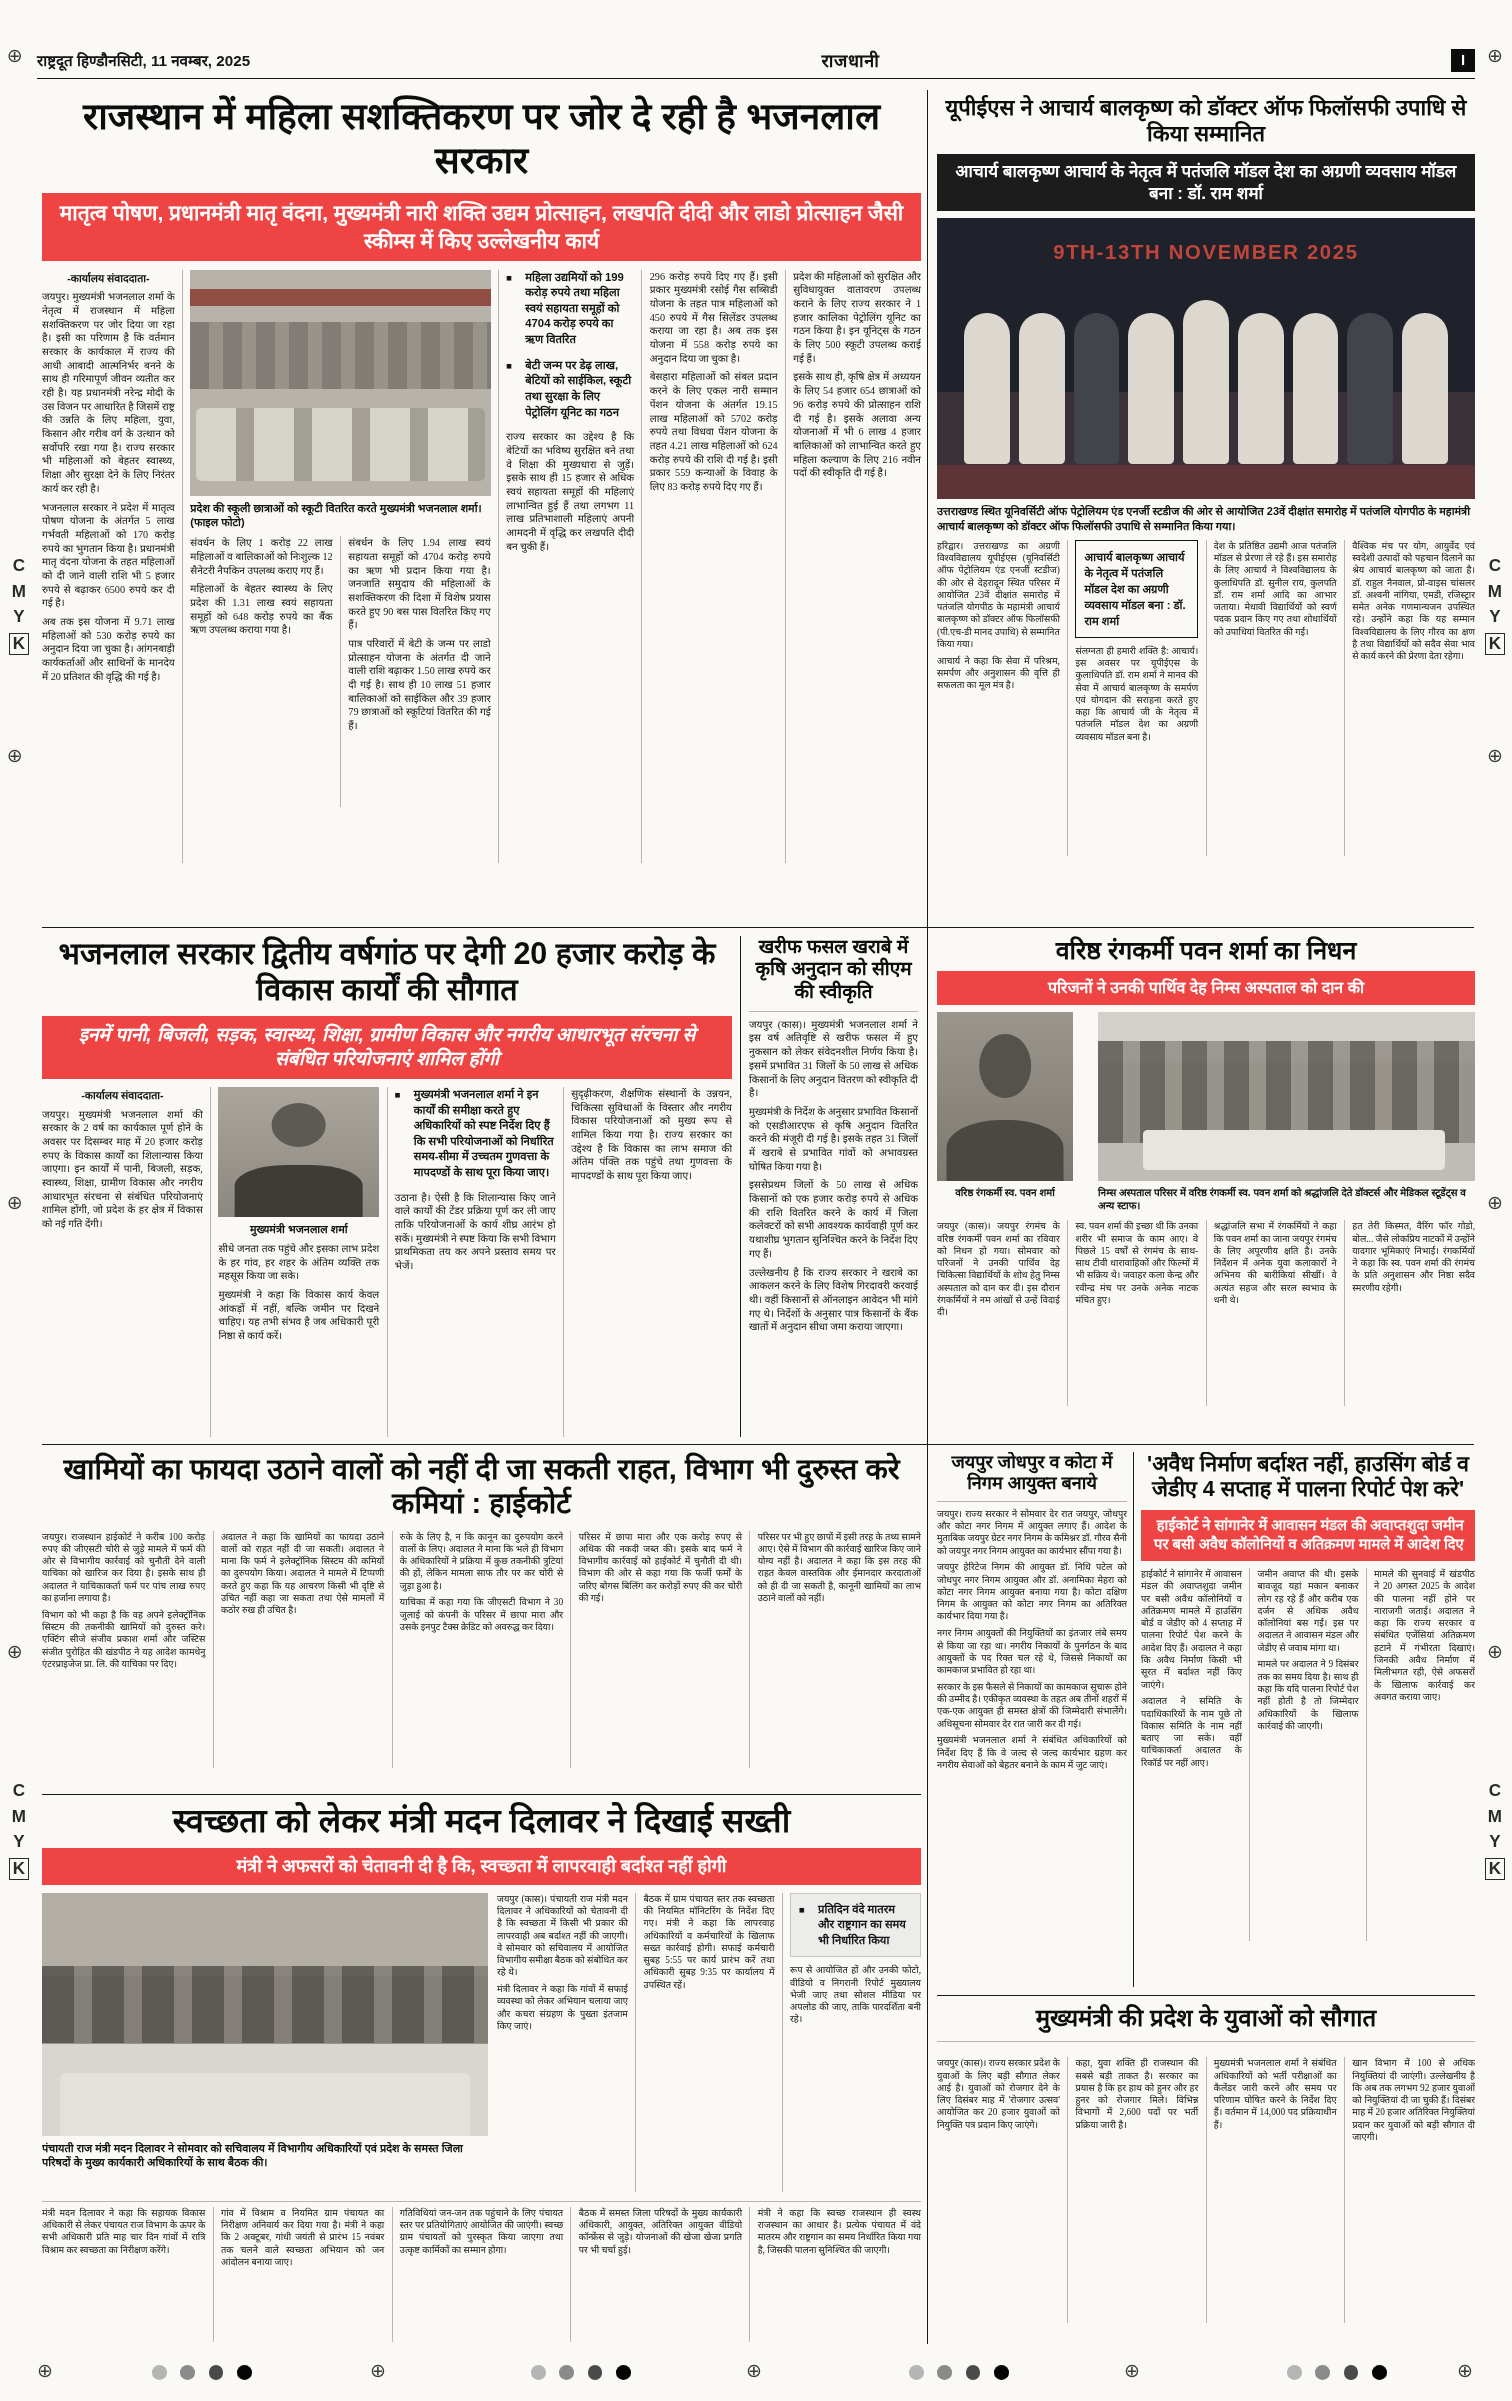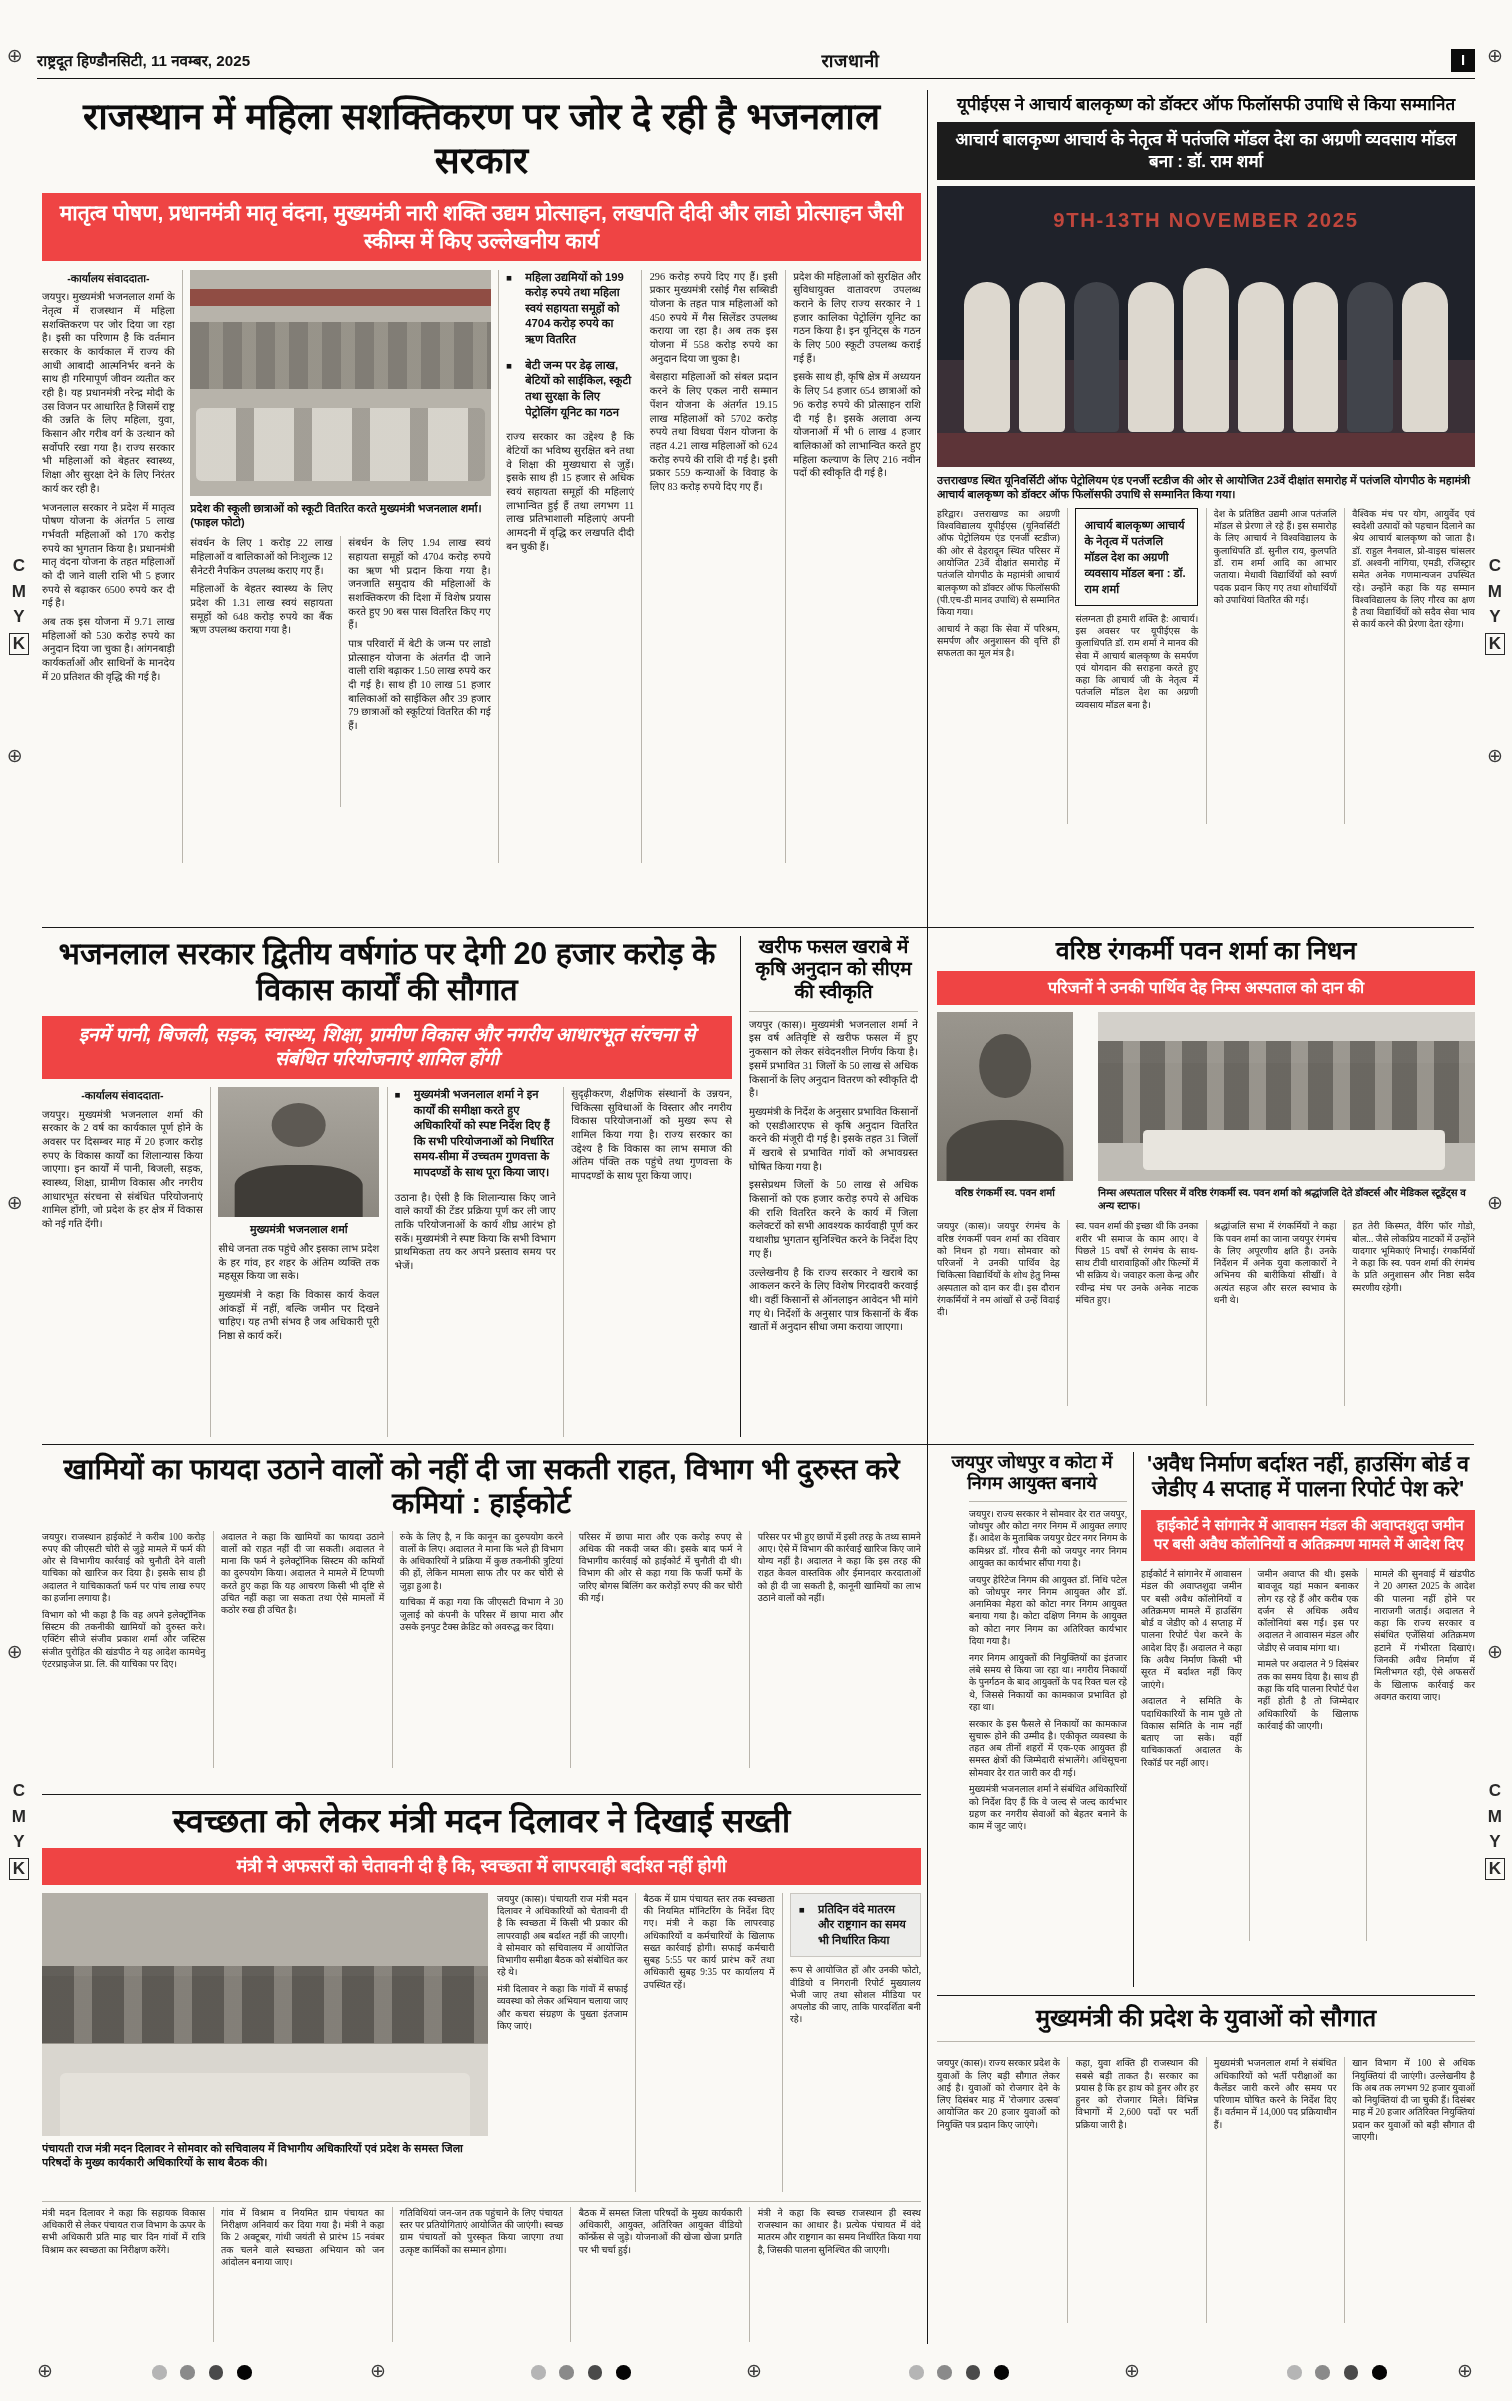--- a/index.html
+++ b/index.html
@@ -156,21 +156,21 @@
       <div class="c">
         <div>
             <p class="bp">प्रदेश की महिलाओं को सुरक्षित और सुविधायुक्त वातावरण उपलब्ध कराने के लिए राज्य सरकार ने 1 हजार कालिका पेट्रोलिंग यूनिट का गठन किया है। इन यूनिट्स के गठन के लिए 500 स्कूटी उपलब्ध कराई गई हैं।</p>
             <p class="bp">इसके साथ ही, कृषि क्षेत्र में अध्ययन के लिए 54 हजार 654 छात्राओं को 96 करोड़ रुपये की प्रोत्साहन राशि दी गई है। इसके अलावा अन्य योजनाओं में भी 6 लाख 4 हजार बालिकाओं को लाभान्वित करते हुए महिला कल्याण के लिए 216 नवीन पदों की स्वीकृति दी गई है।</p>
           </div>
       </div>
     </div>
   </section>
 
   <section class="article" style="left:937px; top:95px; width:538px; height:826px;">
-    <h1 class="hl" style="font-size:17px">यूपीईएस ने आचार्य बालकृष्ण को डॉक्टर ऑफ फिलॉसफी उपाधि से किया सम्मानित</h1>
+    <h1 class="hl" style="font-size:22px">यूपीईएस ने आचार्य बालकृष्ण को डॉक्टर ऑफ फिलॉसफी उपाधि से किया सम्मानित</h1>
     <div class="bar" style="font-size:17px; margin-top:6.8px; background:#1c1c1c;">आचार्य बालकृष्ण आचार्य के नेतृत्व में पतंजलि मॉडल देश का अग्रणी व्यवसाय मॉडल बना : डॉ. राम शर्मा</div>
     <figure class="photo upes-photo" style="height:281px; margin-top:6.8px;">
       <div class="u-banner">9TH-13TH NOVEMBER 2025</div>
       <div class="u-people">
         <div></div>
           <div></div>
           <div></div>
           <div></div>
           <div></div>
           <div></div>
@@ -316,21 +316,21 @@
       <div class="c">
         <div>
             <p class="bp-sm">परिसर पर भी हुए छापों में इसी तरह के तथ्य सामने आए। ऐसे में विभाग की कार्रवाई खारिज किए जाने योग्य नहीं है। अदालत ने कहा कि इस तरह की राहत केवल वास्तविक और ईमानदार करदाताओं को ही दी जा सकती है, कानूनी खामियों का लाभ उठाने वालों को नहीं।</p>
           </div>
       </div>
     </div>
   </section>
 
   <section class="article" style="left:937px; top:1452px; width:190px; height:535px;">
     <h1 class="hl" style="font-size:18px">जयपुर जोधपुर व कोटा में निगम आयुक्त बनाये</h1>
-    <div style="margin-top:6.8px; border-top:0.6px solid #b9b5ac; padding-top:5.6px;margin-left:32px;">
+    <div style="margin-top:6.8px; border-top:0.6px solid #b9b5ac; padding-top:5.6px;">
         <p class="bp-sm">जयपुर। राज्य सरकार ने सोमवार देर रात जयपुर, जोधपुर और कोटा नगर निगम में आयुक्त लगाए हैं। आदेश के मुताबिक जयपुर ग्रेटर नगर निगम के कमिश्नर डॉ. गौरव सैनी को जयपुर नगर निगम आयुक्त का कार्यभार सौंपा गया है।</p>
         <p class="bp-sm">जयपुर हेरिटेज निगम की आयुक्त डॉ. निधि पटेल को जोधपुर नगर निगम आयुक्त और डॉ. अनामिका मेहरा को कोटा नगर निगम आयुक्त बनाया गया है। कोटा दक्षिण निगम के आयुक्त को कोटा नगर निगम का अतिरिक्त कार्यभार दिया गया है।</p>
         <p class="bp-sm">नगर निगम आयुक्तों की नियुक्तियों का इंतजार लंबे समय से किया जा रहा था। नगरीय निकायों के पुनर्गठन के बाद आयुक्तों के पद रिक्त चल रहे थे, जिससे निकायों का कामकाज प्रभावित हो रहा था।</p>
         <p class="bp-sm">सरकार के इस फैसले से निकायों का कामकाज सुचारू होने की उम्मीद है। एकीकृत व्यवस्था के तहत अब तीनों शहरों में एक-एक आयुक्त ही समस्त क्षेत्रों की जिम्मेदारी संभालेंगे। अधिसूचना सोमवार देर रात जारी कर दी गई।</p>
         <p class="bp-sm">मुख्यमंत्री भजनलाल शर्मा ने संबंधित अधिकारियों को निर्देश दिए हैं कि वे जल्द से जल्द कार्यभार ग्रहण कर नगरीय सेवाओं को बेहतर बनाने के काम में जुट जाएं।</p>
       </div>
   </section>
 
   <section class="article" style="left:1141px; top:1452px; width:334px; height:535px;">
     <h1 class="hl" style="font-size:21.5px">'अवैध निर्माण बर्दाश्त नहीं, हाउसिंग बोर्ड व जेडीए 4 सप्ताह में पालना रिपोर्ट पेश करे'</h1>

